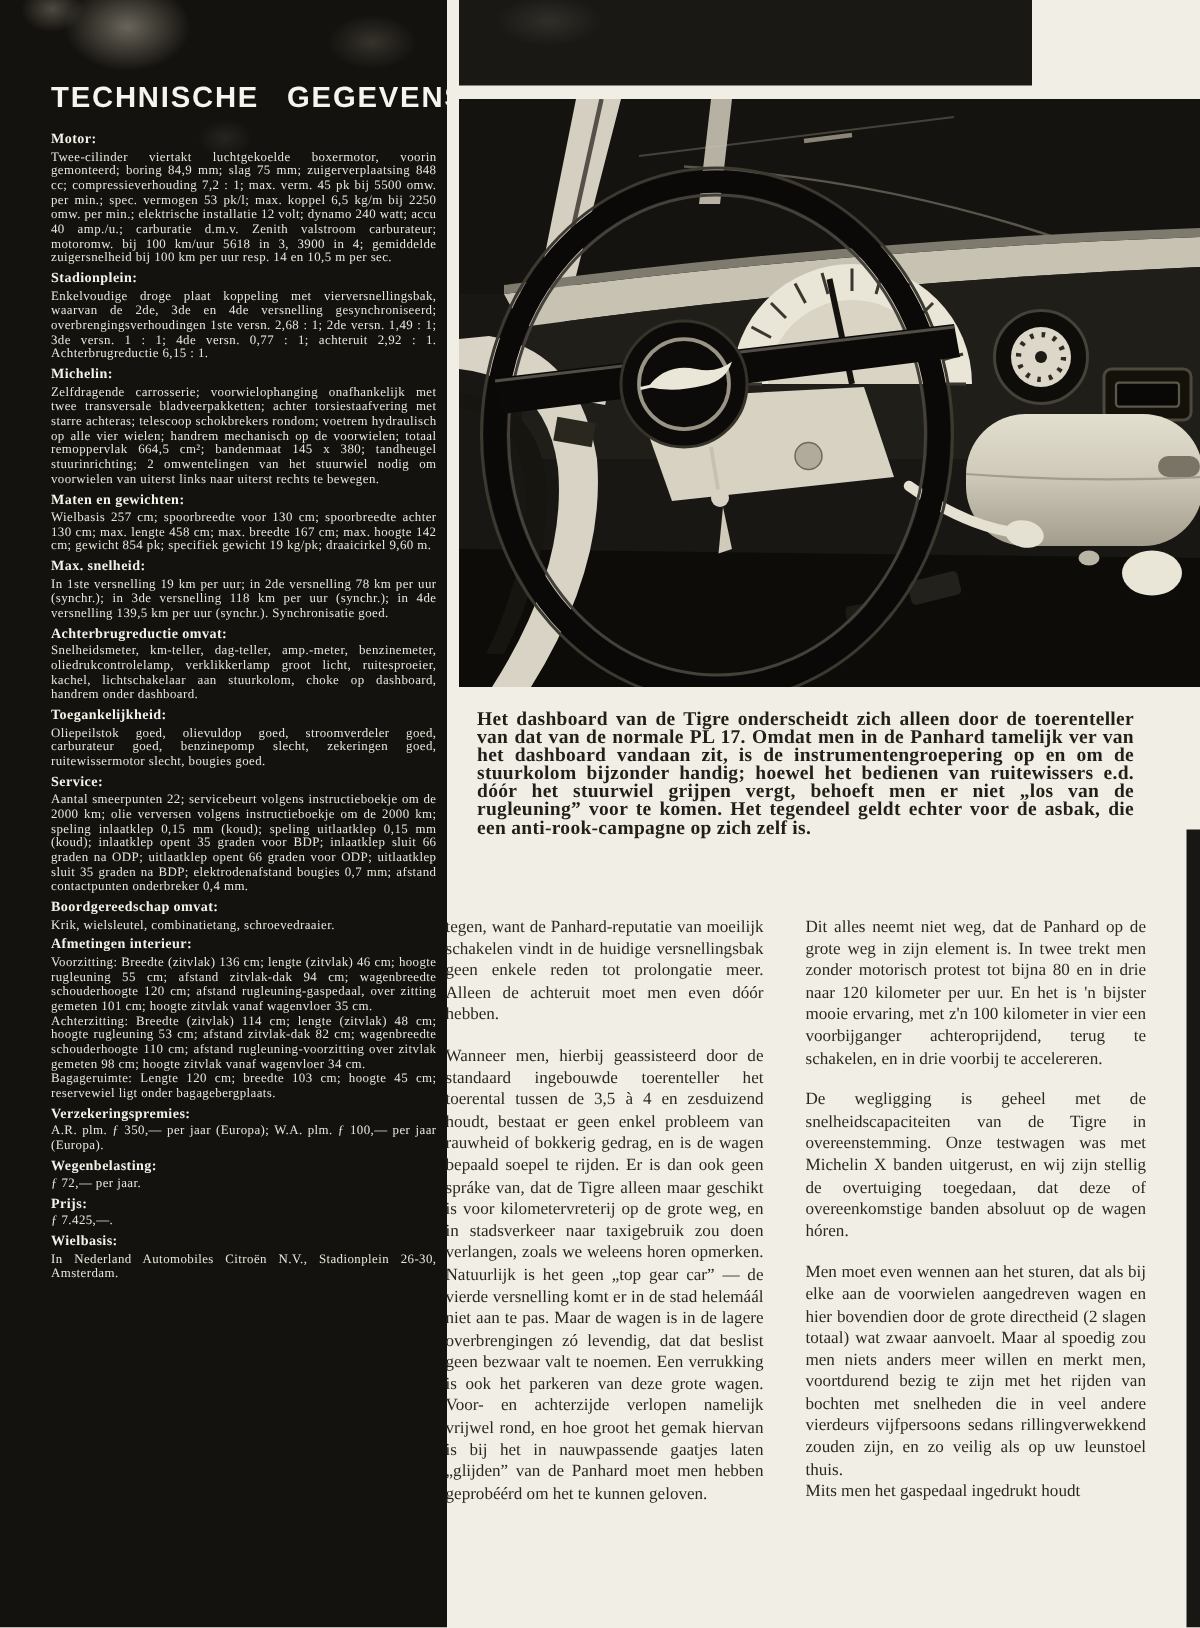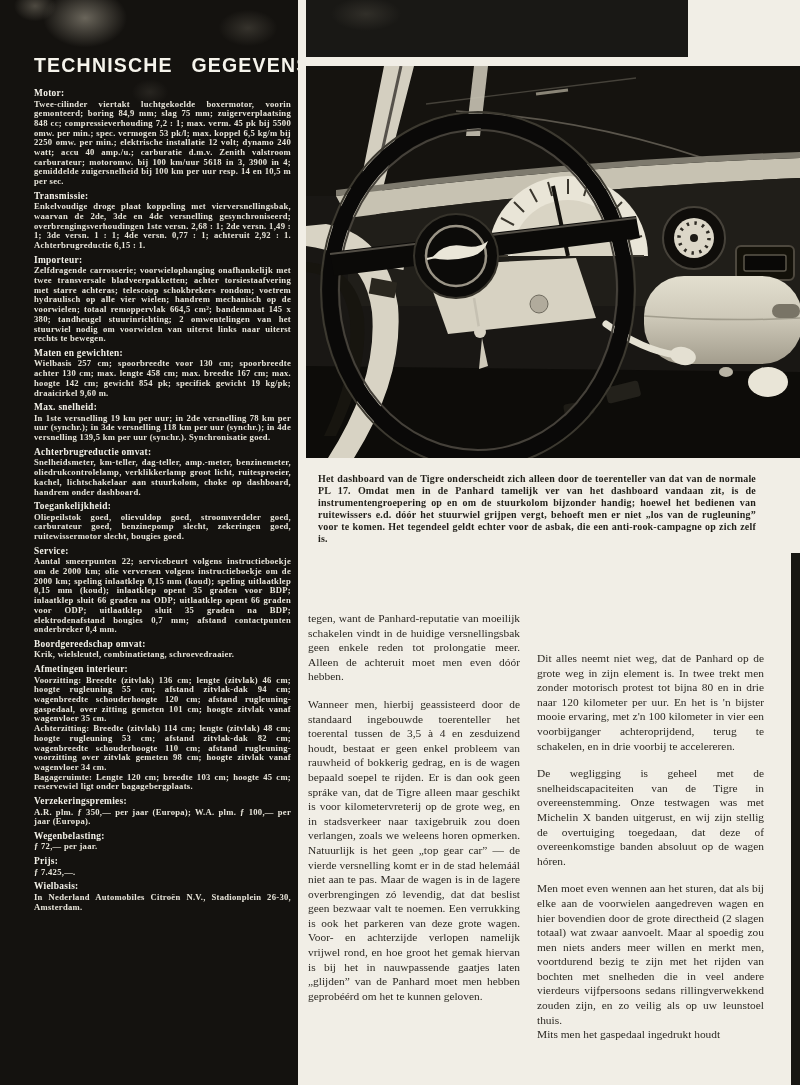--- a/index.html
+++ b/index.html
@@ -25,70 +25,70 @@
     font-family:"Liberation Sans",sans-serif;
     font-weight:bold;font-size:19.5px;line-height:22px;
     letter-spacing:1.2px;word-spacing:12px;
     color:#f6f4ec;margin:0 0 12px 0;white-space:nowrap;
   }
   .sec-heading{
     font-weight:bold;font-size:9.4px;line-height:10.5px;
     letter-spacing:.3px;margin:4px 0 1px 0;color:#f3f1e8;
   }
   .sec-body{
-    font-weight:bold;font-size:8.6px;line-height:9.7px;
+    font-weight:normal;font-size:8.6px;line-height:9.7px;
     letter-spacing:.28px;text-align:justify;color:#e8e5da;
     white-space:pre-line;margin:0;
   }
   
   .top-band{
     position:absolute;left:306px;top:0;width:382px;height:57px;
     background:#191815;
     background-image:radial-gradient(50px 24px at 60px 14px, rgba(120,114,100,.25), transparent 70%);
   }
   .photo{
     position:absolute;left:306px;top:66px;width:494px;height:392px;
   }
   .photo svg{display:block;width:100%;height:100%;}
   .caption{
     position:absolute;left:318px;top:473px;width:438px;
-    font-weight:bold;font-size:10px;line-height:12.1px;
+    font-weight:bold;font-size:13px;line-height:12.1px;
     letter-spacing:.2px;text-align:justify;color:#211f19;
   }
   
   .article-col{
     position:absolute;top:611px;
     font-size:11.4px;line-height:14.6px;text-align:justify;color:#2b2822;
   }
-  .col1{left:308px;width:212px;}
-  .col2{left:537px;width:227px;margin-top:40px;}
+  .col1{left:297px;width:212px;}
+  .col2{left:537px;width:227px;}
   .article-col p{margin:0 0 13px 0;}
   .article-col p.tight{margin:0;}
   
   .edge-bar{
     position:absolute;left:791px;top:553px;width:9px;height:532px;
     background:#181713;
   }
 </style>
 </head>
 <body>
 
 <div class="specs-panel">
   <h1 class="specs-title">TECHNISCHE GEGEVENS</h1>
 
   <div>
     <div class="sec-heading">Motor:</div>
     <div class="sec-body">Twee-cilinder viertakt luchtgekoelde boxermotor, voorin gemonteerd; boring 84,9 mm; slag 75 mm; zuigerverplaatsing 848 cc; compressieverhouding 7,2 : 1; max. verm. 45 pk bij 5500 omw. per min.; spec. vermogen 53 pk/l; max. koppel 6,5 kg/m bij 2250 omw. per min.; elektrische installatie 12 volt; dynamo 240 watt; accu 40 amp./u.; carburatie d.m.v. Zenith valstroom carburateur; motoromw. bij 100 km/uur 5618 in 3, 3900 in 4; gemiddelde zuigersnelheid bij 100 km per uur resp. 14 en 10,5 m per sec.</div>
   </div>
   <div>
-    <div class="sec-heading">Transmissie:</div>
+    <div class="sec-heading">Stadionplein:</div>
     <div class="sec-body">Enkelvoudige droge plaat koppeling met vierversnellingsbak, waarvan de 2de, 3de en 4de versnelling gesynchroniseerd; overbrengingsverhoudingen 1ste versn. 2,68 : 1; 2de versn. 1,49 : 1; 3de versn. 1 : 1; 4de versn. 0,77 : 1; achteruit 2,92 : 1. Achterbrugreductie 6,15 : 1.</div>
   </div>
   <div>
-    <div class="sec-heading">Importeur:</div>
+    <div class="sec-heading">Michelin:</div>
     <div class="sec-body">Zelfdragende carrosserie; voorwielophanging onafhankelijk met twee transversale bladveerpakketten; achter torsiestaafvering met starre achteras; telescoop schokbrekers rondom; voetrem hydraulisch op alle vier wielen; handrem mechanisch op de voorwielen; totaal remoppervlak 664,5 cm²; bandenmaat 145 x 380; tandheugel stuurinrichting; 2 omwentelingen van het stuurwiel nodig om voorwielen van uiterst links naar uiterst rechts te bewegen.</div>
   </div>
   <div>
     <div class="sec-heading">Maten en gewichten:</div>
     <div class="sec-body">Wielbasis 257 cm; spoorbreedte voor 130 cm; spoorbreedte achter 130 cm; max. lengte 458 cm; max. breedte 167 cm; max. hoogte 142 cm; gewicht 854 pk; specifiek gewicht 19 kg/pk; draaicirkel 9,60 m.</div>
   </div>
   <div>
     <div class="sec-heading">Max. snelheid:</div>
     <div class="sec-body">In 1ste versnelling 19 km per uur; in 2de versnelling 78 km per uur (synchr.); in 3de versnelling 118 km per uur (synchr.); in 4de versnelling 139,5 km per uur (synchr.). Synchronisatie goed.</div>
   </div>

